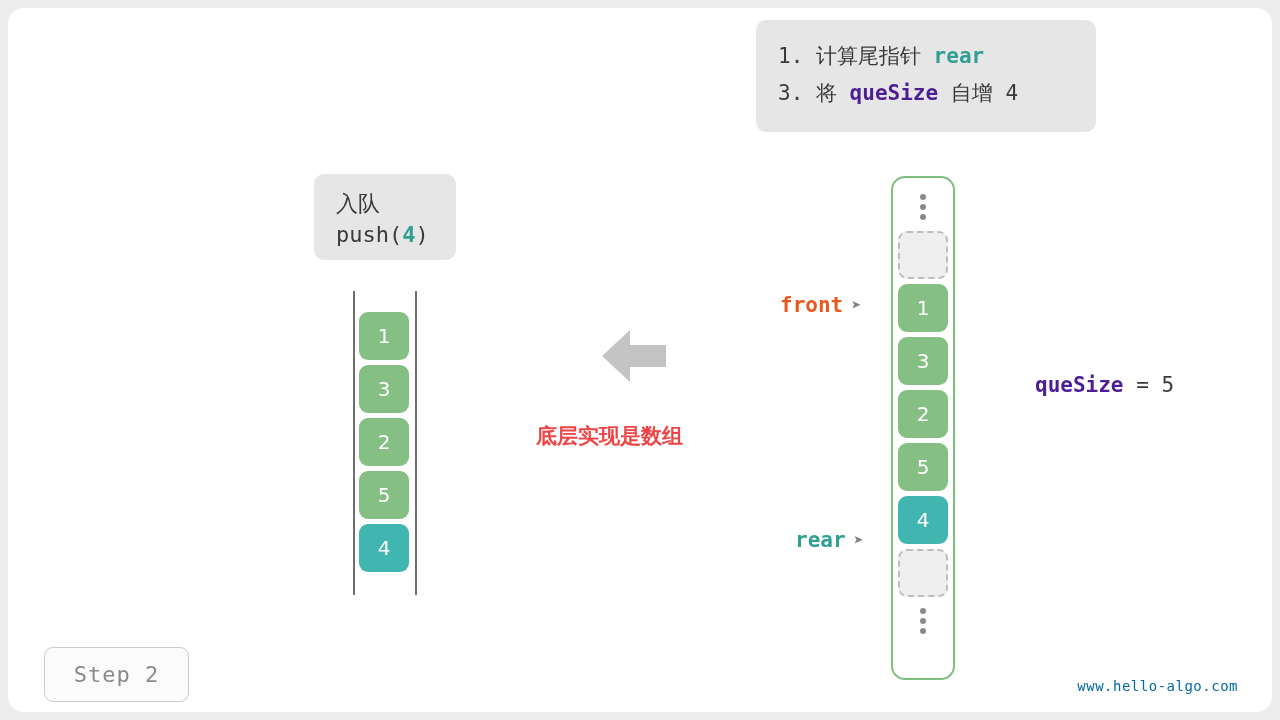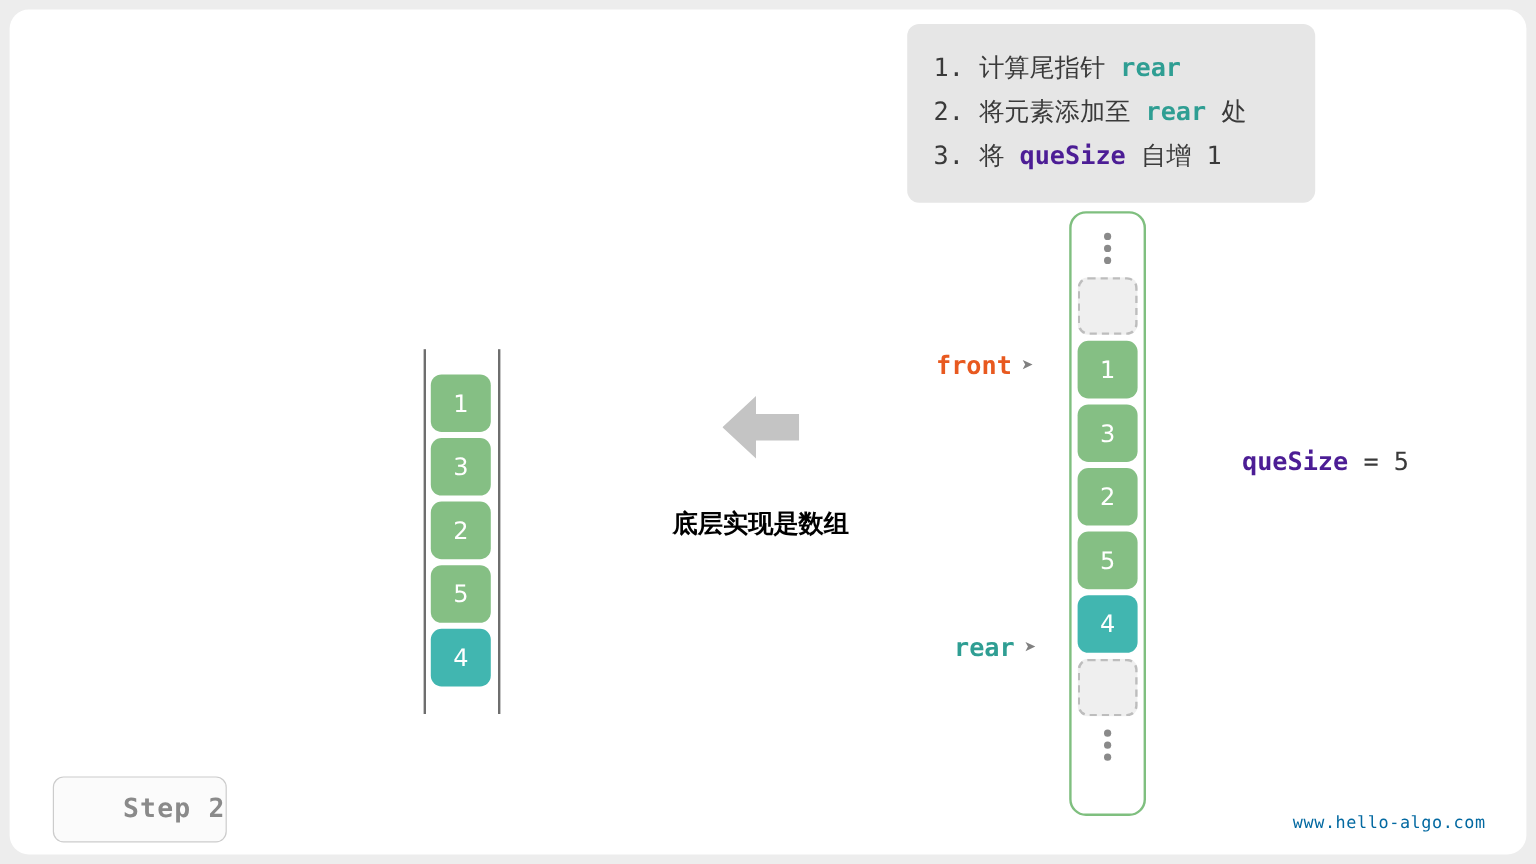--- a/index.html
+++ b/index.html
@@ -119,25 +119,24 @@
 
   
   #center-arrow {
     position: absolute;
     left: 594px; top: 320px;
   }
   #center-caption {
     position: absolute;
     left: 528px; top: 412px;
     width: 196px;
-    text-align: center;
     font-size: 21px;
     font-weight: bold;
     line-height: 33px;
-    color: #000000;
+    color: #ef4444;
     white-space: nowrap;
   }
 
   
   #array-container {
     position: absolute;
     left: 883px; top: 168px;
     width: 64px;
     height: 504px;
     box-sizing: border-box;
@@ -211,24 +210,24 @@
     position: absolute;
     left: 36px; top: 639px;
     width: 145px;
     height: 55px;
     box-sizing: border-box;
     border: 1px solid #cccccc;
     border-radius: 9px;
     background: #fbfbfb;
     display: flex;
     align-items: center;
-    justify-content: flex-end;
+    justify-content: center;
     font-family: "DejaVu Sans Mono", "Liberation Mono", monospace;
     font-size: 22px;
-    font-weight: bold;
+    font-weight: normal;
     color: #8a8a8a;
     letter-spacing: 1px;
   }
 
   
   #watermark {
     position: absolute;
     right: 34px; bottom: 18px;
     font-family: "DejaVu Sans Mono", "Liberation Mono", monospace;
     font-size: 14px;
@@ -242,33 +241,33 @@
 <div id="canvas">
   <div id="panel">
 
     <div id="instructions">
       <div class="instr-line">
         <span>1.</span>
         <span>计算尾指针</span>
         <span class="code-teal">rear</span>
       </div>
       <div class="instr-line">
-        <span>2.</span>
-        <span>将元素添加至</span>
-        <span class="code-teal">rear</span>
-        <span>处</span>
-      </div>
-      <div class="instr-line">
         <span>3.</span>
         <span>将</span>
         <span class="code-blue">queSize</span>
-        <span>自增 1</span>
-      </div>
-    </div>
-
+        <span>自增 4</span>
+      </div>
+    </div>
+
+    <div id="push-box">
+      <div class="push-line">入队</div>
+      <div class="push-line">
+        <span>push(</span><span class="code-teal">4</span><span>)</span>
+      </div>
+    </div>
 
     <div id="left-queue">
       <div class="rail left-rail"></div>
       <div class="rail right-rail"></div>
       <div class="cells">
         <div class="cell green">1</div>
         <div class="cell green">3</div>
         <div class="cell green">2</div>
         <div class="cell green">5</div>
         <div class="cell teal">4</div>

